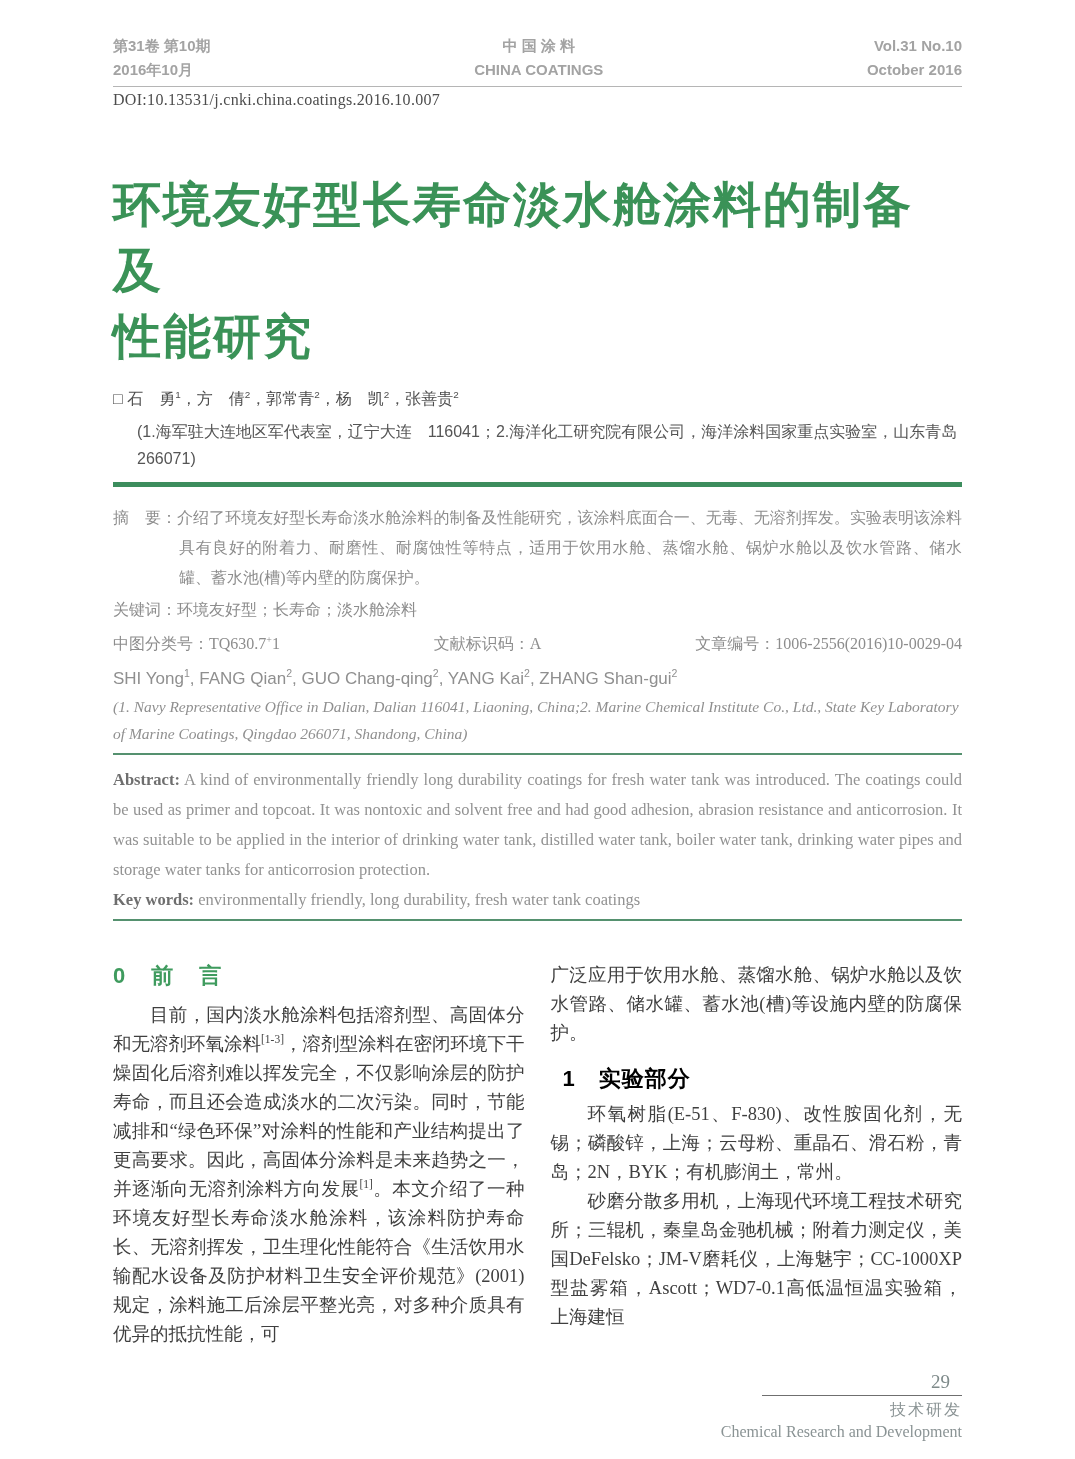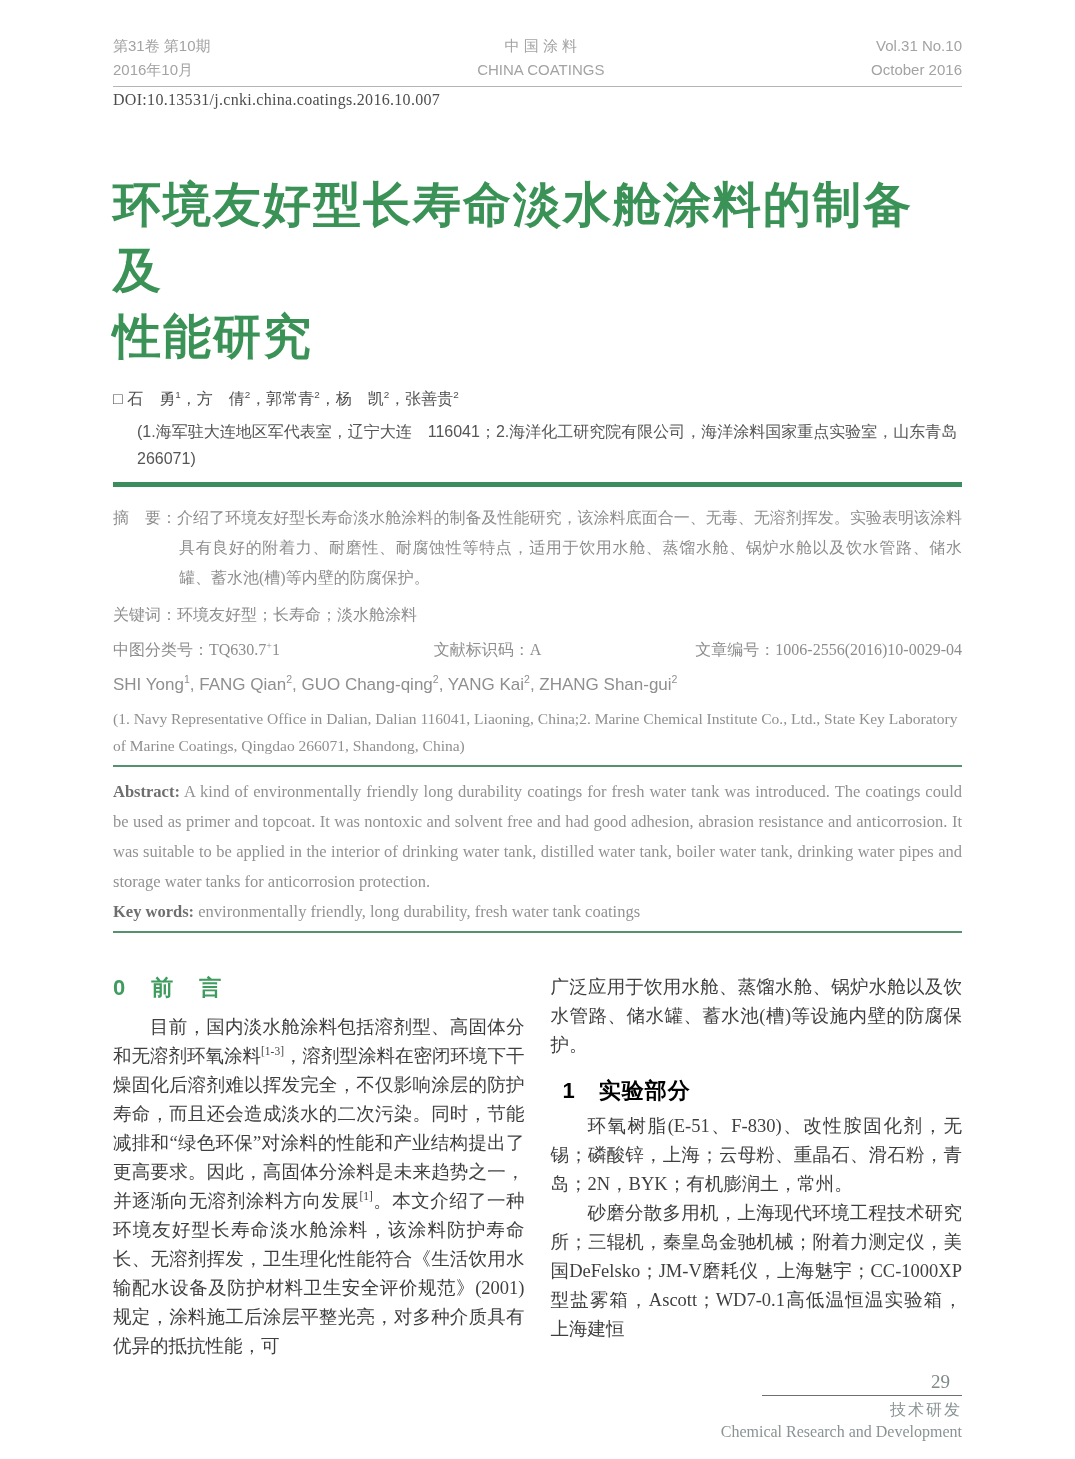--- a/index.html
+++ b/index.html
@@ -9,48 +9,48 @@
     margin:0 auto;
     background:#ffffff;
     font-family:"Liberation Sans",sans-serif;
     color:#4a4a4a;
     overflow:hidden;
     box-sizing:border-box;
     padding:34px 113px 0 113px;
   }
   
   .jheader{display:flex;justify-content:space-between;align-items:center;
-    color:#a3a3a3;font-size:15px;line-height:24px;}
+    color:#a3a3a3;font-size:15px;line-height:24px;font-weight:bold;}
   .jheader .center{text-align:center;}
   .jheader .right{text-align:right;}
   .jheader-rule{border-bottom:1.5px solid #b5b5b5;margin-top:4px;}
   .doi{font-family:"Liberation Serif",serif;font-size:16px;color:#4d4d4d;
     margin-top:4px;letter-spacing:.3px;}
   
   .cn-title{margin-top:66px;color:#3a9257;font-weight:900;font-size:48px;
     line-height:66px;letter-spacing:2px;font-family:Liberation Mono, monospace;}
   .cn-authors{margin-top:16px;font-size:16px;color:#4e4e4e;}
   .cn-authors .sup, .sup{vertical-align:super;font-size:.62em;line-height:0;}
   .cn-affil{margin-top:8px;font-size:16px;line-height:27px;color:#555;padding-left:24px;}
   .green-bar{height:5px;background:#3c8d5d;margin-top:10px;}
   
   .cn-abstract{margin-top:16px;color:#8d8d8d;font-size:16px;line-height:30px;
     font-family:"Liberation Serif",serif;
     padding-left:66px;text-indent:-66px;text-align:justify;}
   .cn-abstract .lbl{color:#8d8d8d;}
-  .cn-keywords{margin-top:8px;color:#8d8d8d;font-size:16px;line-height:30px;
-    font-family:Liberation Mono, monospace;}
+  .cn-keywords{margin-top:2px;color:#8d8d8d;font-size:16px;line-height:30px;
+    font-family:Liberation Serif, serif;}
   .cn-meta-row{display:flex;justify-content:space-between;margin-top:6px;
     color:#8d8d8d;font-size:16px;line-height:26px;font-family:"Liberation Serif",serif;}
   
   .en-title{margin-top:60px;color:#39935a;font-weight:bold;font-size:31px;
     line-height:45px;letter-spacing:.3px;}
   .en-authors{margin-top:12px;color:#8f8f8f;font-size:17px;}
-  .en-affil{margin-top:10px;color:#8f8f8f;font-size:15.5px;line-height:27px;
-    font-family:"Liberation Serif",serif;}
+  .en-affil{margin-top:4px;color:#8f8f8f;font-size:15.5px;line-height:27px;
+    font-family:"Liberation Serif",serif;font-style:italic;}
   .thin-green{border-bottom:2px solid #55916f;margin-top:6px;}
   .en-abstract{margin-top:10px;color:#929292;font-size:16.5px;line-height:30px;
     font-family:"Liberation Serif",serif;text-align:justify;}
   .en-abstract .blbl, .en-kw .blbl{font-weight:bold;color:#6e6e6e;}
   .en-kw{color:#929292;font-size:16.5px;line-height:30px;
     font-family:"Liberation Serif",serif;margin-top:0;}
   .thin-green2{border-bottom:2px solid #55916f;margin-top:4px;}
   
   .columns{display:flex;gap:26px;margin-top:40px;}
   .col{width:412px;font-family:"Liberation Serif",serif;color:#3f3f3f;

